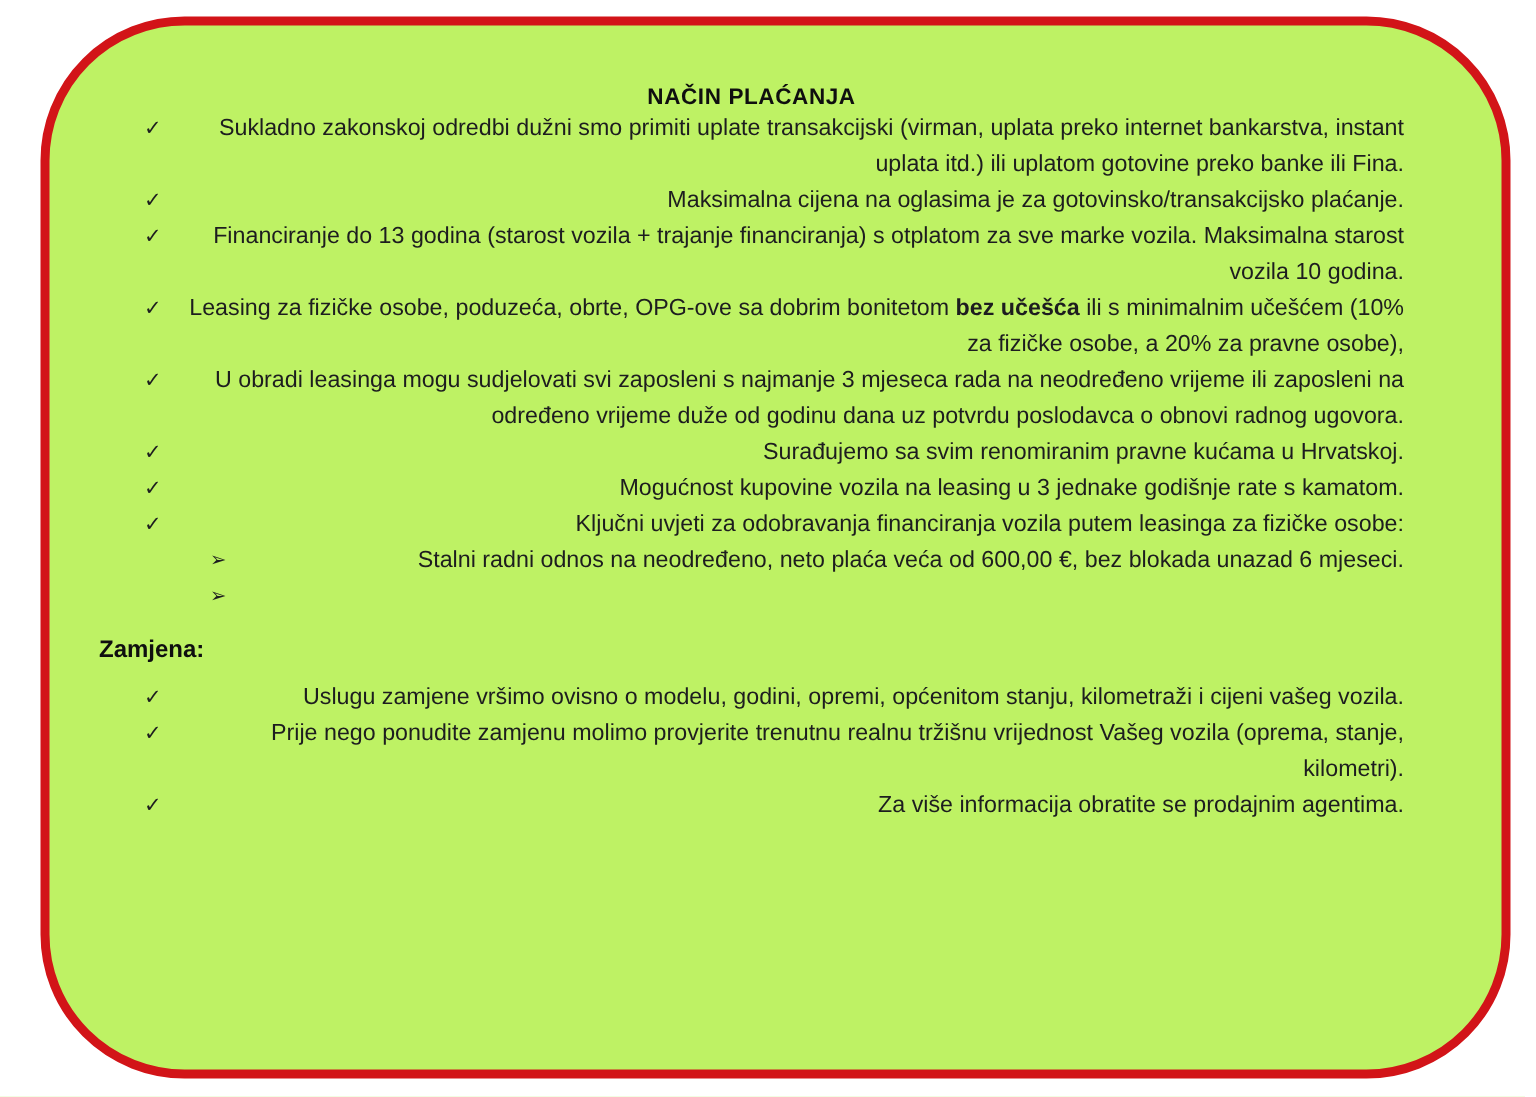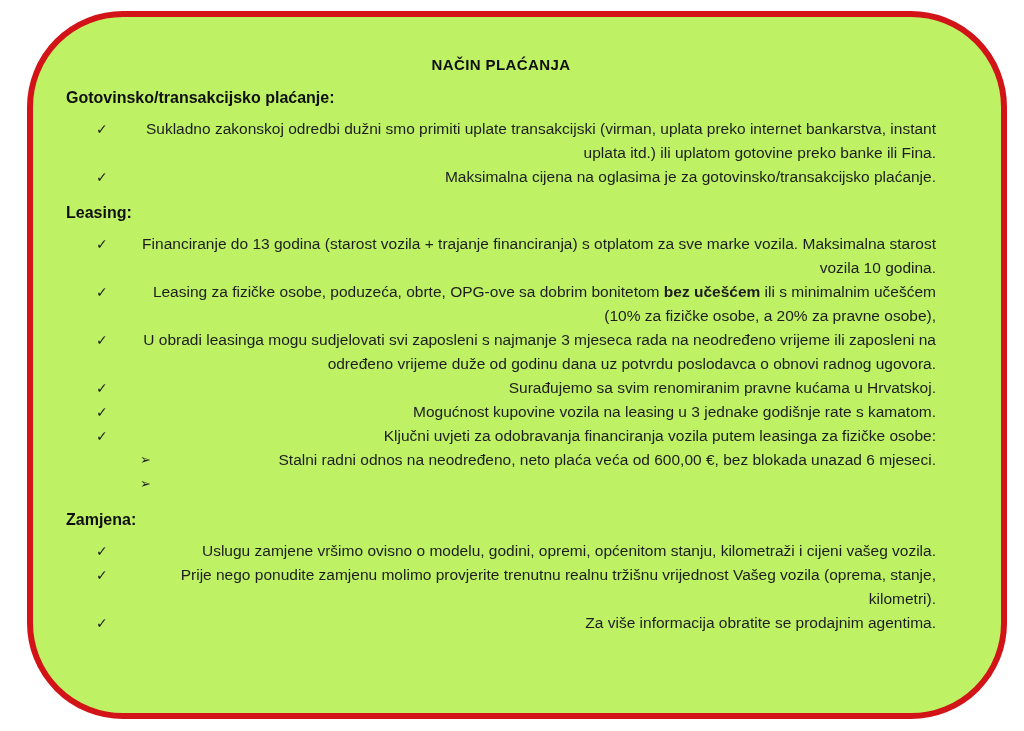--- a/index.html
+++ b/index.html
@@ -74,41 +74,39 @@
 </style>
 </head>
 <body>
 
 <div class="canvas">
   <div class="frame">
     <div class="content">
 
       <h1 class="doc-title">NAČIN PLAĆANJA</h1>
 
-      <h2 class="section-heading">Gotovinsko/transakcijsko plaćanje:</h2>
       <div class="bullets">
         <div class="bullet">
           <span class="mark">✓</span>
           <span class="txt">Sukladno zakonskoj odredbi dužni smo primiti uplate transakcijski (virman, uplata preko internet bankarstva, instant uplata itd.) ili uplatom gotovine preko banke ili Fina.</span>
         </div>
         <div class="bullet">
           <span class="mark">✓</span>
           <span class="txt">Maksimalna cijena na oglasima je za gotovinsko/transakcijsko plaćanje.</span>
         </div>
       </div>
 
-      <h2 class="section-heading">Leasing:</h2>
       <div class="bullets">
         <div class="bullet">
           <span class="mark">✓</span>
           <span class="txt">Financiranje  do 13 godina (starost vozila + trajanje financiranja) s otplatom za sve marke vozila. Maksimalna starost vozila 10 godina.</span>
         </div>
         <div class="bullet">
           <span class="mark">✓</span>
-          <span class="txt"><span>Leasing za fizičke osobe, poduzeća, obrte, OPG-ove sa dobrim bonitetom </span><b>bez učešćem</b><span> ili s minimalnim učešćem (10% za fizičke osobe, a 20% za pravne osobe),</span></span>
+          <span class="txt"><span>Leasing za fizičke osobe, poduzeća, obrte, OPG-ove sa dobrim bonitetom </span><b>bez učešća</b><span> ili s minimalnim učešćem (10% za fizičke osobe, a 20% za pravne osobe),</span></span>
         </div>
         <div class="bullet">
           <span class="mark">✓</span>
           <span class="txt">U obradi leasinga mogu sudjelovati svi zaposleni s najmanje 3 mjeseca rada na neodređeno vrijeme ili zaposleni na određeno vrijeme duže od godinu dana uz potvrdu poslodavca o obnovi radnog ugovora.</span>
         </div>
         <div class="bullet">
           <span class="mark">✓</span>
           <span class="txt">Surađujemo sa svim renomiranim pravne kućama u Hrvatskoj.</span>
         </div>
         <div class="bullet">

